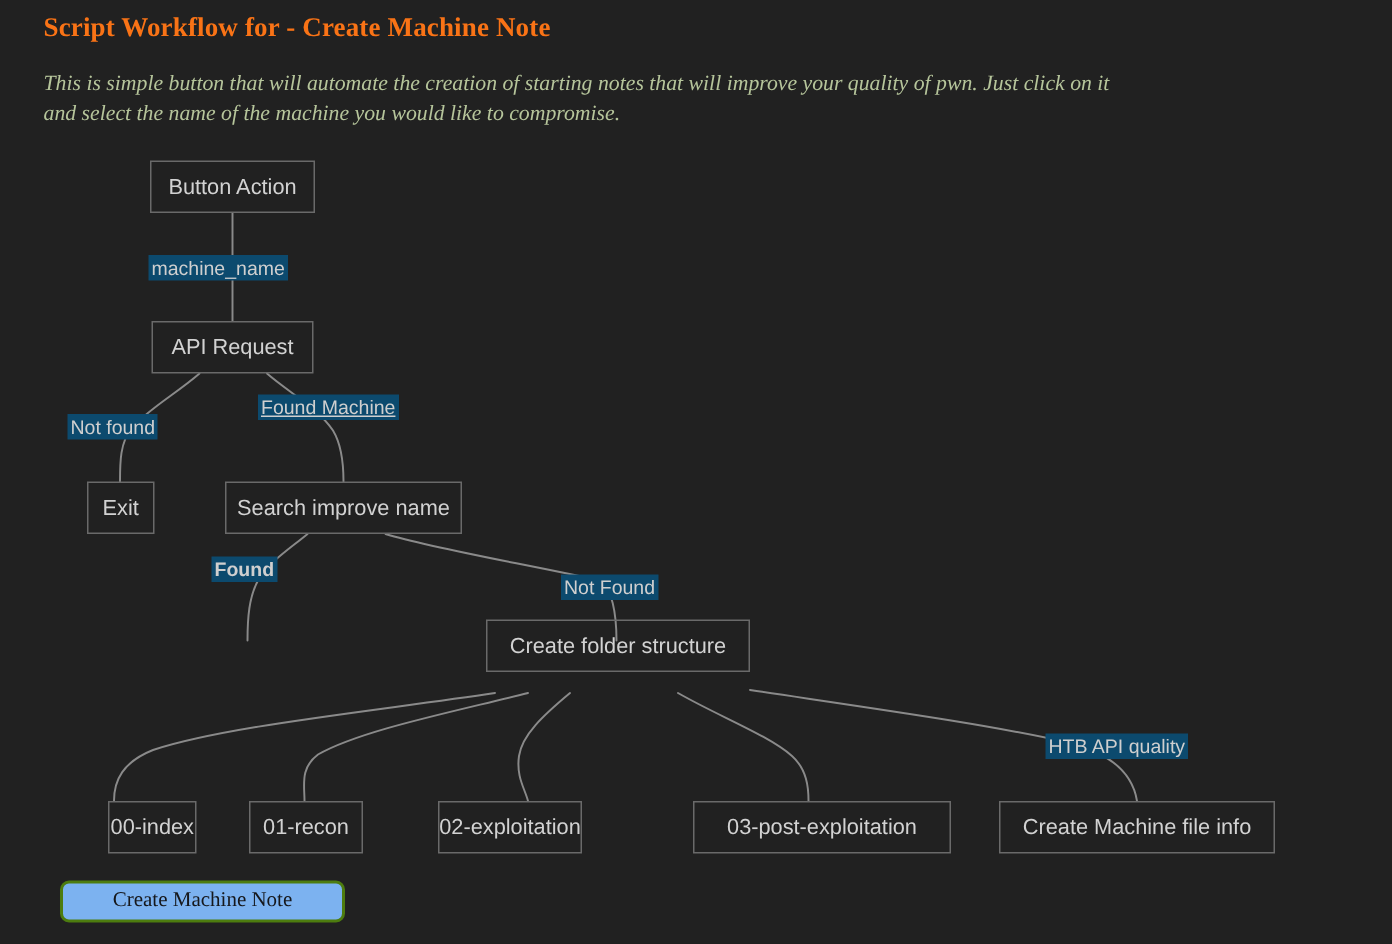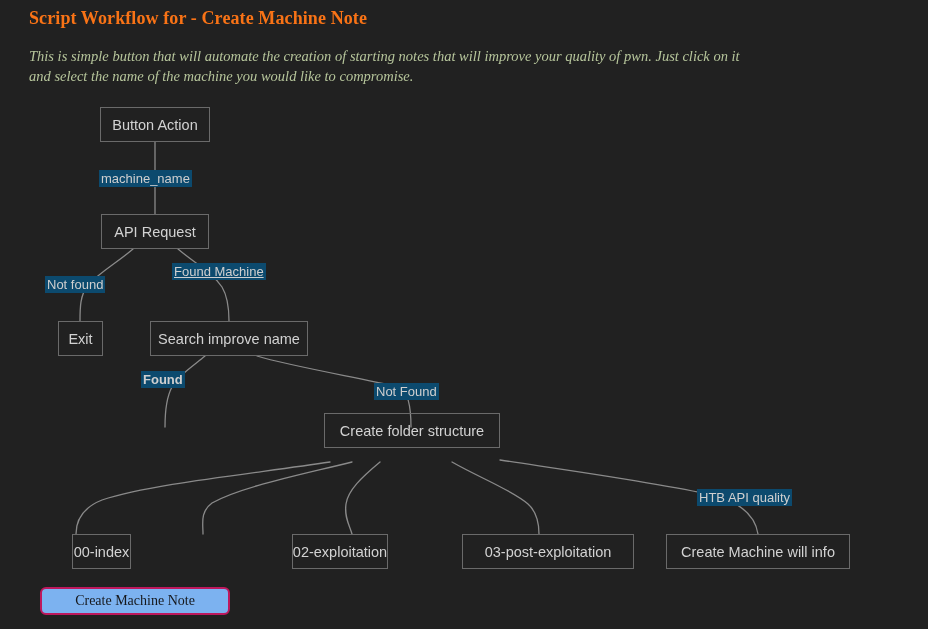--- a/index.html
+++ b/index.html
@@ -73,21 +73,21 @@
     line-height: 17px;
   }
   .action-button {
     position: absolute;
     left: 40px;
     top: 587px;
     width: 190px;
     height: 28px;
     box-sizing: border-box;
     background: #7cb2f0;
-    border: 2px solid #be185d;
+    border: 2px solid #4d7c0f;
     border-radius: 6px;
     color: #16181c;
     font-family: "Liberation Serif", serif;
     font-size: 14px;
     display: flex;
     align-items: center;
     justify-content: center;
     cursor: pointer;
     white-space: nowrap;
   }
@@ -132,26 +132,27 @@
 
   <div class="node-box" style="left:58px; top:321px; width:45px; height:35px;text-align:center;">Exit</div>
 
   <div class="node-box" style="left:150px; top:321px; width:158px; height:35px;">Search improve name</div>
 
 
   <div class="node-box" style="left:324px; top:413px; width:176px; height:35px;">Create folder structure</div>
 
   <div class="node-box" style="left:36px; top:534px; width:59px; height:35px;margin-left:36px;">00-index</div>
 
+  <div class="node-box" style="left:166px; top:534px; width:76px; height:35px;">01-recon</div>
 
   <div class="node-box" style="left:292px; top:534px; width:96px; height:35px;">02-exploitation</div>
 
   <div class="node-box" style="left:462px; top:534px; width:172px; height:35px;">03-post-exploitation</div>
 
-  <div class="node-box" style="left:666px; top:534px; width:184px; height:35px;">Create Machine will info</div>
+  <div class="node-box" style="left:666px; top:534px; width:184px; height:35px;">Create Machine file info</div>
 
   <div class="edge-label" style="left:99px; top:170px;">machine_name</div>
 
   <div class="edge-label" style="left:45px; top:276px;">Not found</div>
 
   <div class="edge-label" style="left:172px; top:263px;text-decoration:underline;">Found Machine</div>
 
   <div class="edge-label" style="left:141px; top:371px;font-weight:bold;">Found</div>
 
   <div class="edge-label" style="left:374px; top:383px;">Not Found</div>

